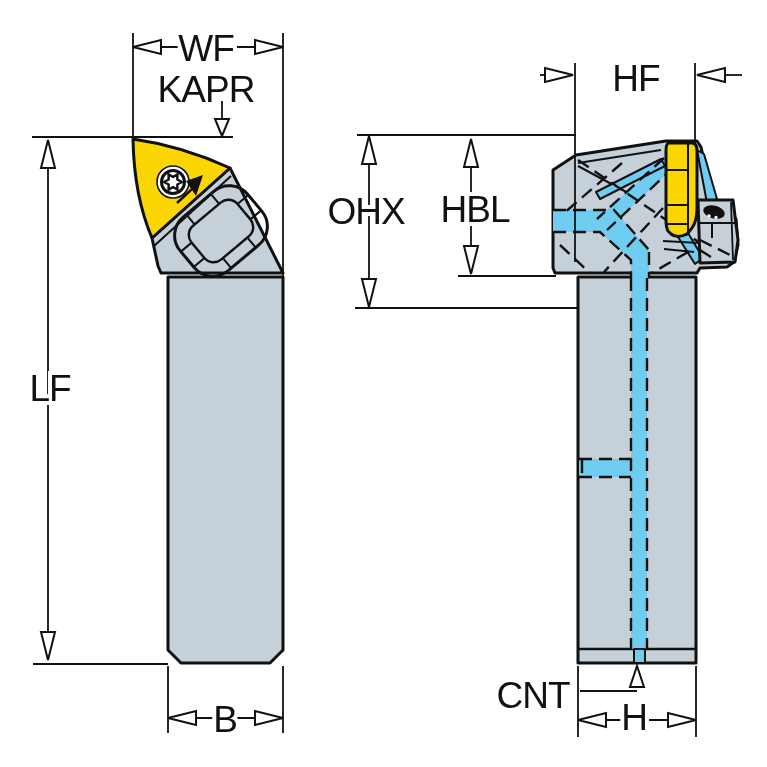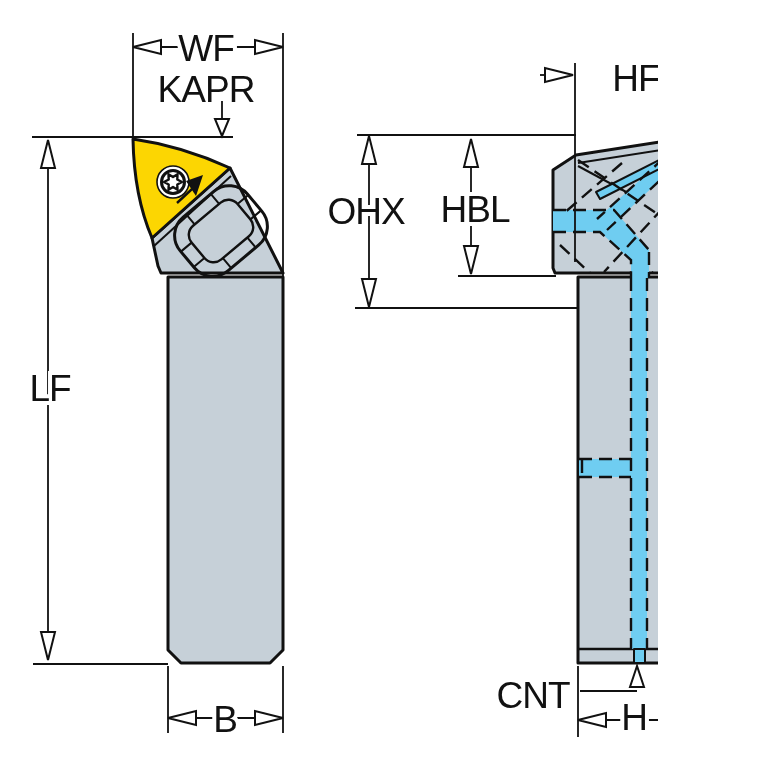--- a/index.html
+++ b/index.html
@@ -1,19 +1,19 @@
 <!DOCTYPE html>
 <html style="--body: #c6d0d8; --insert: #fcd602; --coolant: #6fcdf1; --line: #111111; --bg: #ffffff;"><head>
 <meta charset="utf-8">
 <style>
   :root{
     --body:#c6d0d8; --insert:#fcd602; --coolant:#6fcdf1; --line:#111111; --bg:#ffffff;
   }
   html,body{margin:0;padding:0;background:var(--bg);}
-  .stage{width:658px;height:767px;position:relative;background:var(--bg);overflow:hidden;}
+  .stage{width:767px;height:767px;position:relative;background:var(--bg);overflow:hidden;}
   svg{display:block}
   .metal{fill:var(--body);stroke:var(--line);stroke-width:3;stroke-linejoin:round;}
   .ins{fill:var(--insert);stroke:var(--line);stroke-width:3;stroke-linejoin:round;}
   .cool{fill:var(--coolant);stroke:none;}
   .cooledge{fill:var(--coolant);stroke:var(--line);stroke-width:2;stroke-linejoin:round;}
   .ln{stroke:var(--line);fill:none;stroke-width:2;}
   .ln24{stroke:var(--line);fill:none;stroke-width:2.4;}
   .ln3{stroke:var(--line);fill:none;stroke-width:3;}
   .thin{stroke:var(--line);fill:none;stroke-width:1.8;}
   .dim{stroke:var(--line);fill:none;stroke-width:1.8;}

